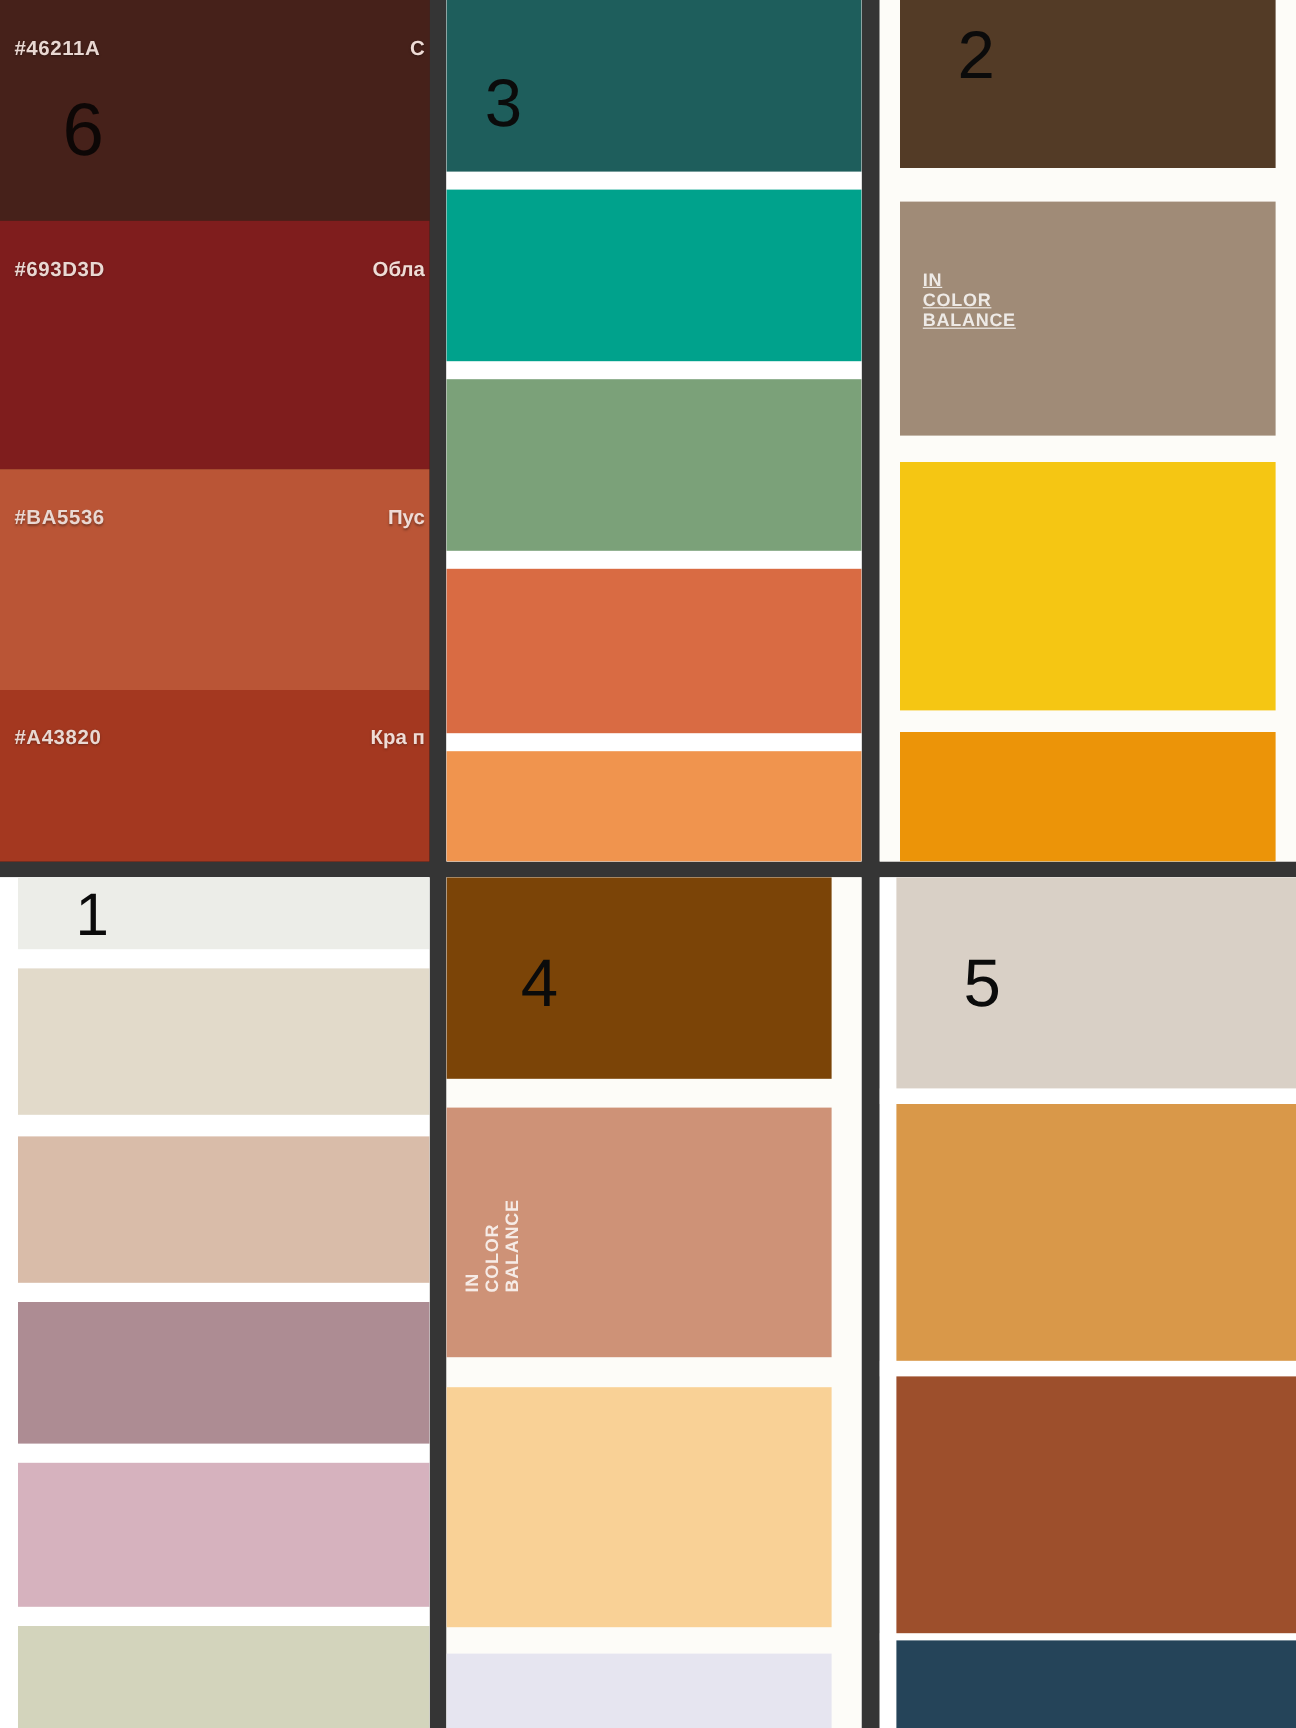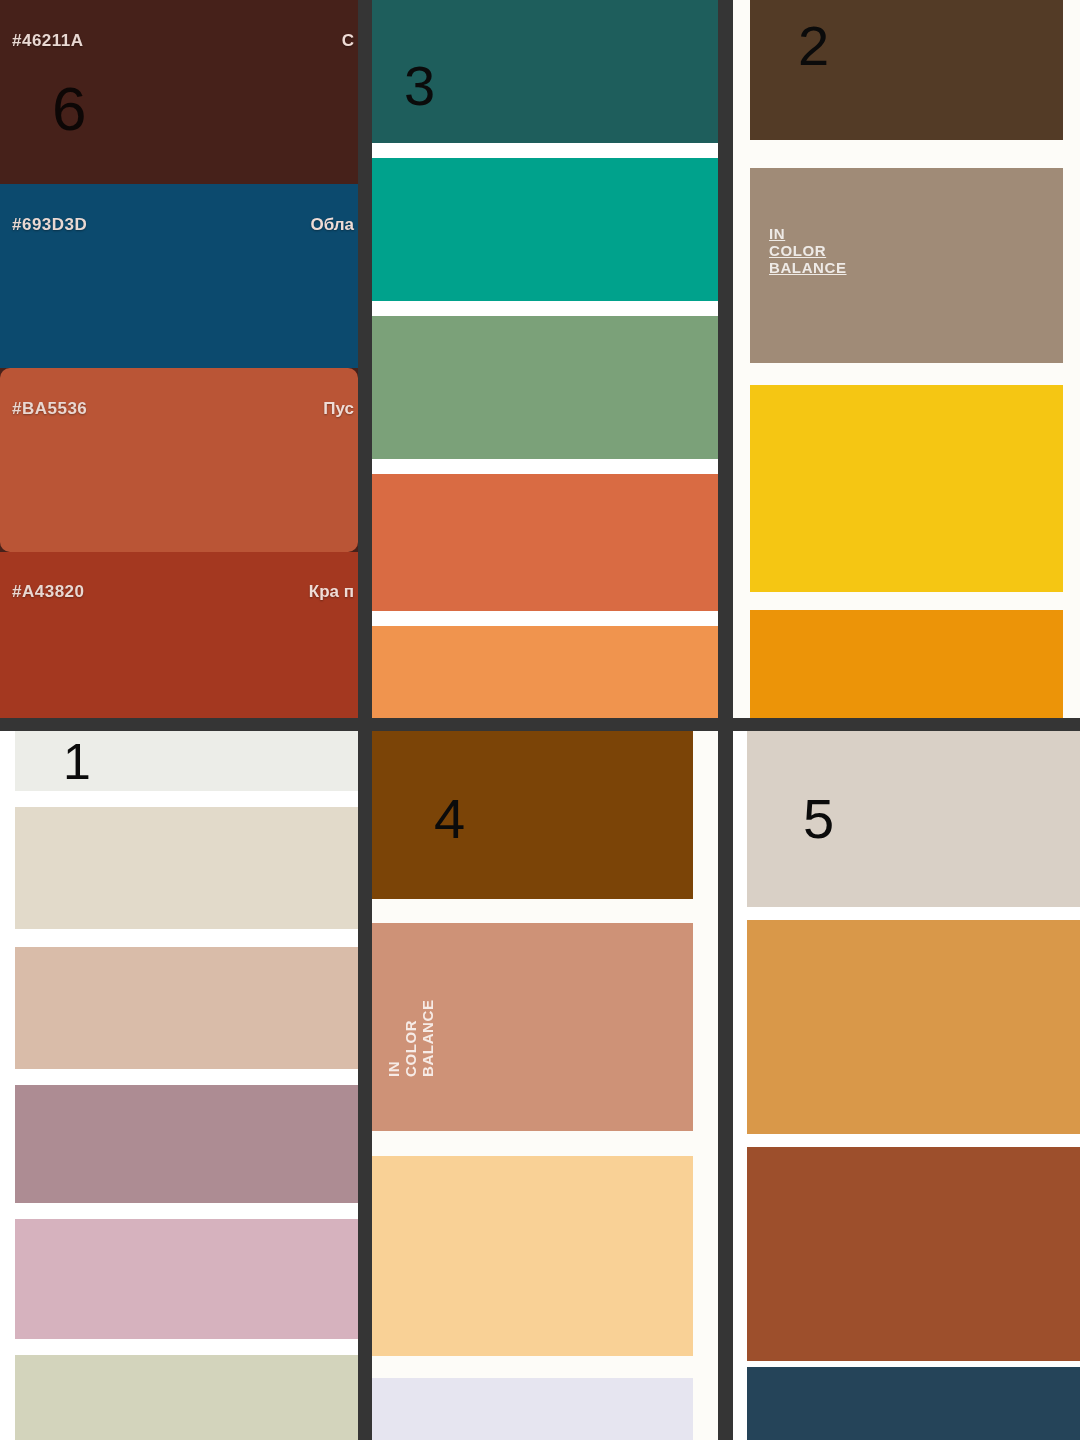--- a/index.html
+++ b/index.html
@@ -104,26 +104,26 @@
 
   <div class="panel p6" style="left:0px; top:0px; width:358px; height:718px; background:#46211A;">
     <div class="stack" style="background:#46211A;">
 
       <div class="row" style="height:184px; background:#46211A;">
         <span class="hex" style="top:31px;">#46211A</span>
         <span class="ru" style="top:30px;">С</span>
         <span class="index-num" style="left:52px; top:78px; font-size:62px; color:#0d0706;">6</span>
       </div>
 
-      <div class="row" style="height:184px; background:#0c4a6e;">
+      <div class="row" style="height:207px; background:#7f1d1d;">
         <span class="hex" style="top:31px;">#693D3D</span>
         <span class="ru" style="top:30px;">Обла</span>
       </div>
 
-      <div class="row" style="height:184px; background:#BA5536;border-radius:10px;">
+      <div class="row" style="height:184px; background:#BA5536;">
         <span class="hex" style="top:31px;">#BA5536</span>
         <span class="ru" style="top:30px;">Пус</span>
       </div>
 
       <div class="row" style="height:166px; background:#A43820;">
         <span class="hex" style="top:30px;">#A43820</span>
         <span class="ru" style="top:29px;">Кра
 п</span>
       </div>
 

